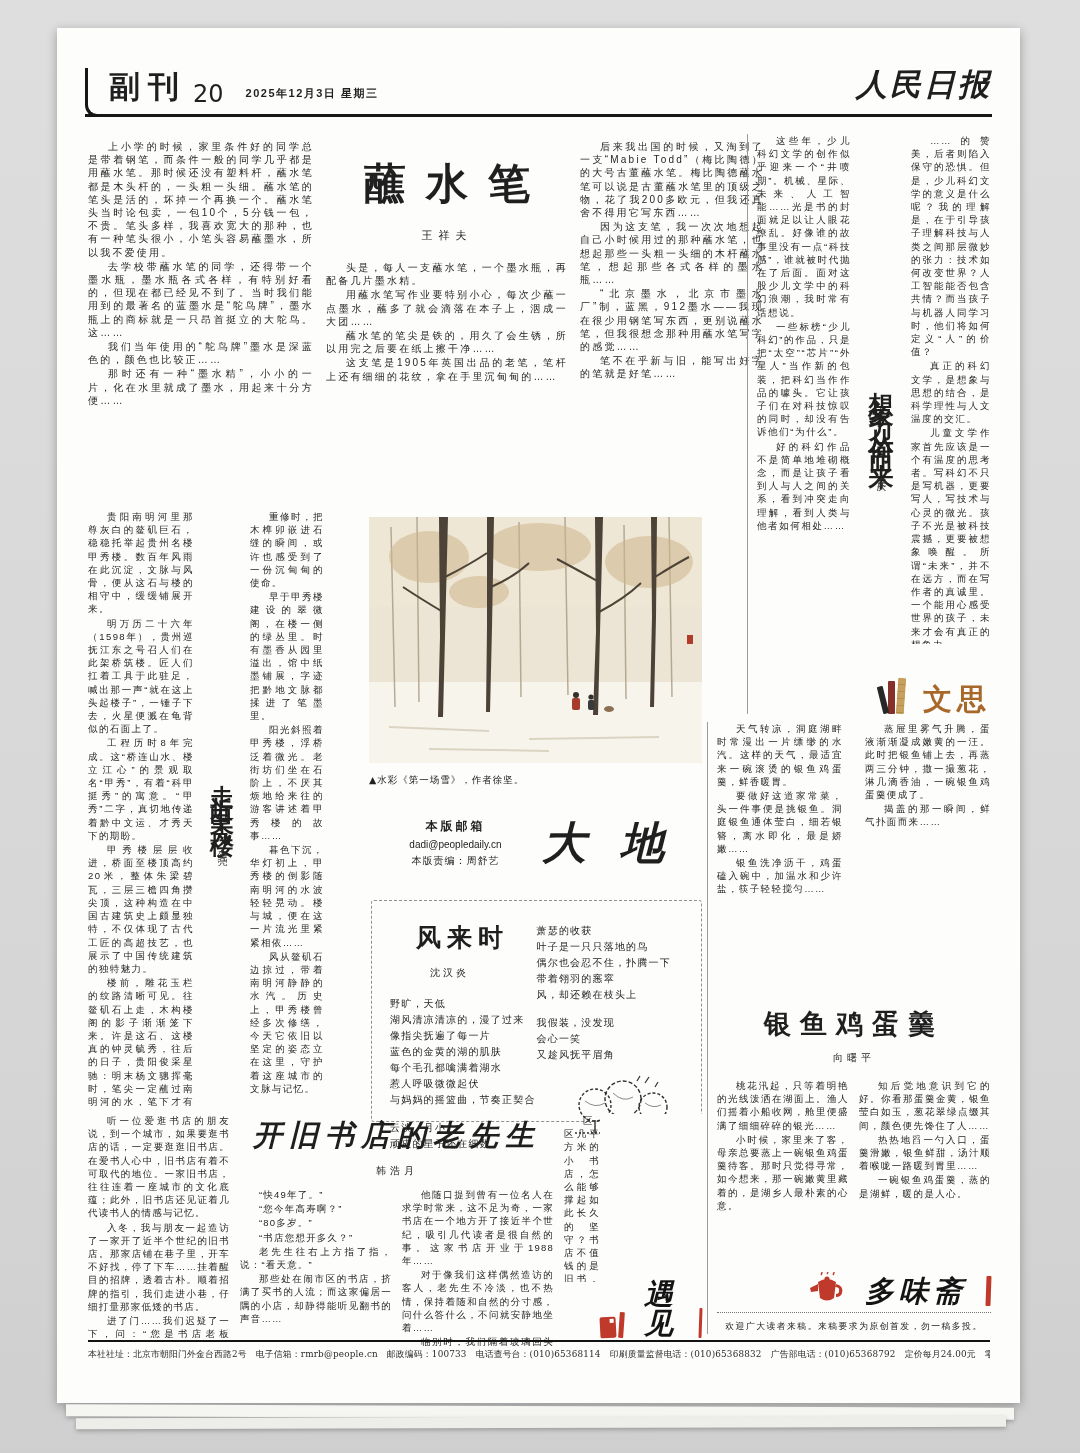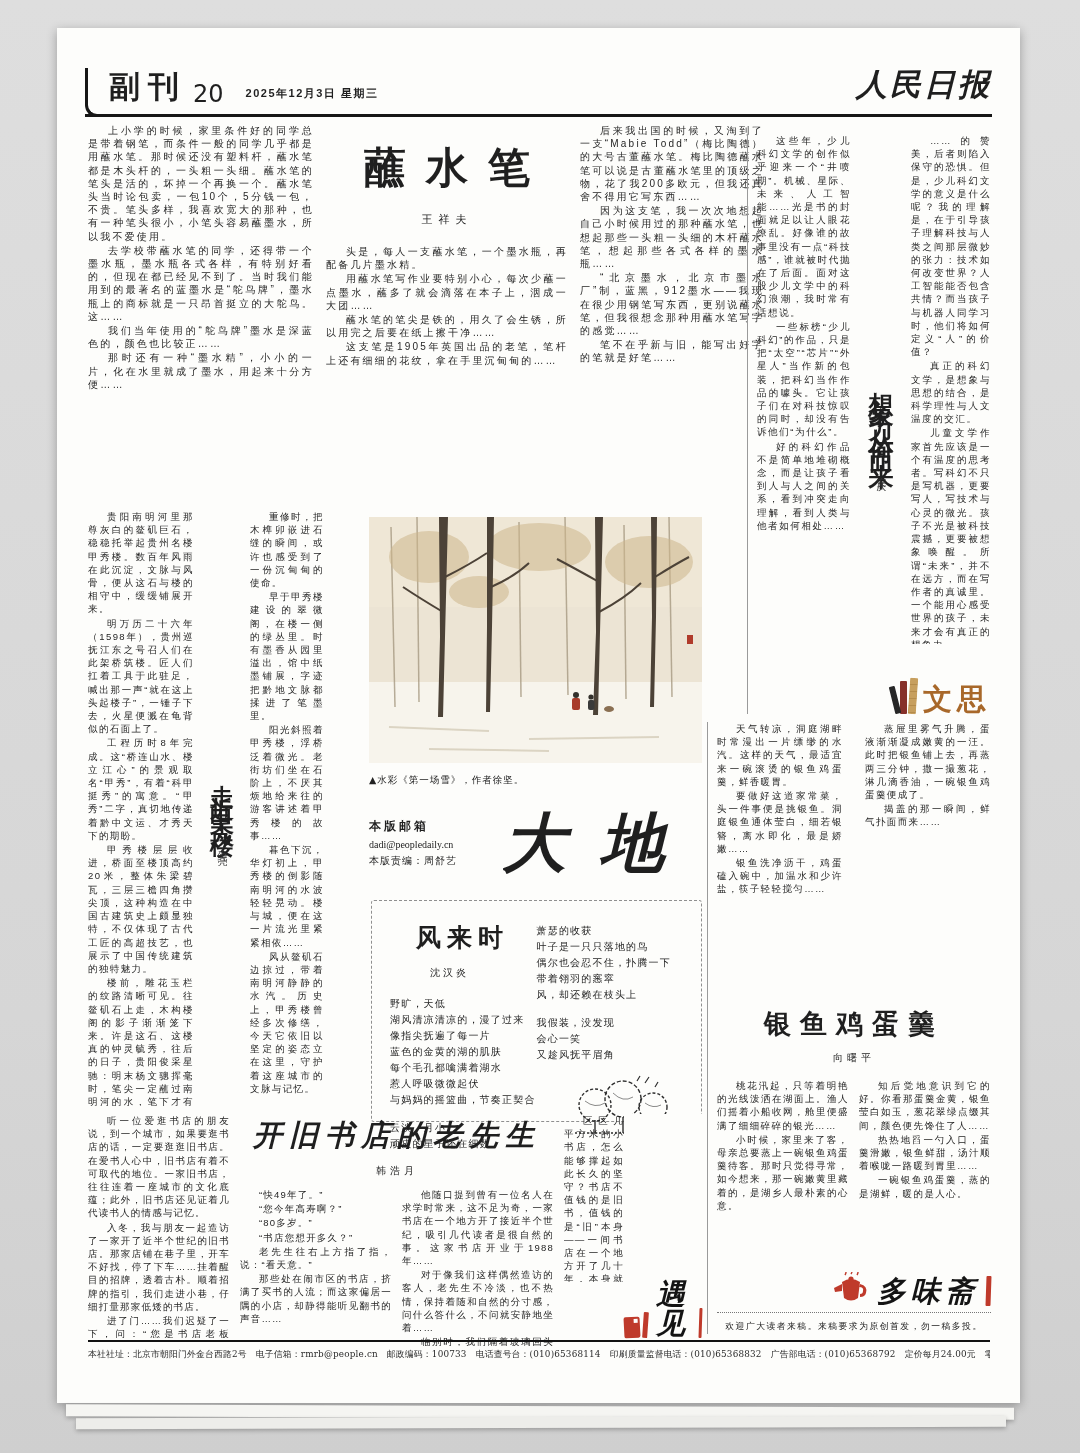--- a/index.html
+++ b/index.html
@@ -40,21 +40,21 @@
     font-family:"DejaVu Serif",serif;text-align:center;margin-top:16px;}
   .zhan-author{font-size:11px;letter-spacing:6px;text-align:center;margin:16px 0 18px 0;}
 
   
   .vstrip{display:flex;flex-direction:column;align-items:center;justify-content:center;}
   .vtitle{writing-mode:vertical-rl;font-size:25px;font-weight:bold;letter-spacing:12px;
     font-family:"DejaVu Serif",serif;}
   .vauthor{writing-mode:vertical-rl;font-size:10px;letter-spacing:4px;margin-top:14px;color:#333;}
 
   
-  .badge{display:flex;align-items:flex-end;background:#fdfdfb;}
+  .badge{display:flex;align-items:flex-end;background:#fdfdfb;gap:12px;}
   .badge-text{font-size:29px;font-weight:bold;font-family:"DejaVu Serif",serif;letter-spacing:5px;line-height:1;}
   .wensi .badge-text{color:#a8682a;}
   .bookbars{display:flex;align-items:flex-end;margin-right:6px;}
   .bookbars i{display:block;border-radius:1px;}
   .bb1{width:6px;height:28px;background:#272727;transform:rotate(-14deg);margin-right:2px;}
   .bb2{width:7px;height:33px;background:#86302a;margin-right:2px;}
   .bb3{width:8px;height:36px;background:#c79f5e;transform:rotate(4deg);
        background-image:repeating-linear-gradient(180deg,#c79f5e 0 6px,#b58c4c 6px 7px);}
   .sealset{display:flex;align-items:flex-end;margin-right:8px;}
   .seal-a{width:16px;height:21px;background:#bf3a2b;border-radius:2px;margin-right:3px;position:relative;transform:rotate(-3deg);}
@@ -62,25 +62,25 @@
   .seal-b{width:5px;height:26px;background:#bf3a2b;border-radius:1px;transform:rotate(4deg);}
   .seal-end{width:5px;height:30px;background:#bf3a2b;border-radius:1px;margin-left:7px;transform:rotate(2deg);}
   .yujian .badge-text, .duowei .badge-text{color:#141414;font-style:italic;}
   .teapot{margin-right:7px;}
 
   
   .caption{font-size:9.5px;letter-spacing:1px;color:#222;margin-top:7px;font-family:"DejaVu Serif",serif;}
 
   
   .dadi-row{display:flex;align-items:center;}
-  .mailbox{flex:1;text-align:left;line-height:1.6;font-family:Liberation Serif, serif;}
+  .mailbox{flex:1;text-align:center;line-height:1.6;}
   .mb-label{font-size:12px;font-weight:bold;letter-spacing:3px;}
   .mb-mail{font-size:10px;color:#222;}
   .mb-editor{font-size:10px;letter-spacing:1px;}
-  .dadi-brand{font-size:64px;font-weight:bold;font-style:italic;letter-spacing:34px;
+  .dadi-brand{font-size:44px;font-weight:bold;font-style:italic;letter-spacing:34px;
     font-family:"DejaVu Serif",serif;padding-right:4px;white-space:nowrap;}
 
   
   .poem-box{border:1.6px dashed #8f8f8f;border-radius:3px;padding:14px 18px 1px 18px;
     display:flex;box-sizing:border-box;}
   .poem-title{font-size:25px;font-weight:bold;letter-spacing:6px;font-family:"DejaVu Serif",serif;margin:6px 0 0 26px;}
   .poem-author{font-size:10px;letter-spacing:3px;margin:12px 0 16px 40px;}
   .poem-line{font-size:10px;letter-spacing:1.2px;line-height:16px;white-space:nowrap;}
   .stanza{margin-bottom:12px;}
   .poem-col{flex:1;}
@@ -107,21 +107,21 @@
   <div class="masthead">
     <div class="mh-left">
       <span class="bracket"></span>
       <span class="mh-section">副刊</span>
       <span class="mh-num">20</span>
       <span class="mh-date">2025年12月3日 星期三</span>
     </div>
     <div class="mh-paper">人民日报</div>
   </div>
 
-  <div class="sec cols" style="left:31px;top:96px;width:676px;height:374px;gap:12px;">
+  <div class="sec cols" style="left:31px;top:112px;width:676px;height:374px;gap:12px;">
     <div class="bodytext" style="width:226px;height:374px;">
       <p>上小学的时候，家里条件好的同学总是带着钢笔，而条件一般的同学几乎都是用蘸水笔。那时候还没有塑料杆，蘸水笔都是木头杆的，一头粗一头细。蘸水笔的笔头是活的，坏掉一个再换一个。蘸水笔头当时论包卖，一包10个，5分钱一包，不贵。笔头多样，我喜欢宽大的那种，也有一种笔头很小，小笔头容易蘸墨水，所以我不爱使用。</p>
       <p>去学校带蘸水笔的同学，还得带一个墨水瓶，墨水瓶各式各样，有特别好看的，但现在都已经见不到了。当时我们能用到的最著名的蓝墨水是“鸵鸟牌”，墨水瓶上的商标就是一只昂首挺立的大鸵鸟。这……</p>
       <p>我们当年使用的“鸵鸟牌”墨水是深蓝色的，颜色也比较正……</p>
       <p>那时还有一种“墨水精”，小小的一片，化在水里就成了墨水，用起来十分方便……</p>
     </div>
     <div style="width:242px;">
       <div class="zhan-title">蘸水笔</div>
       <div class="zhan-author">王祥夫</div>
       <div class="bodytext" style="height:232px;">

